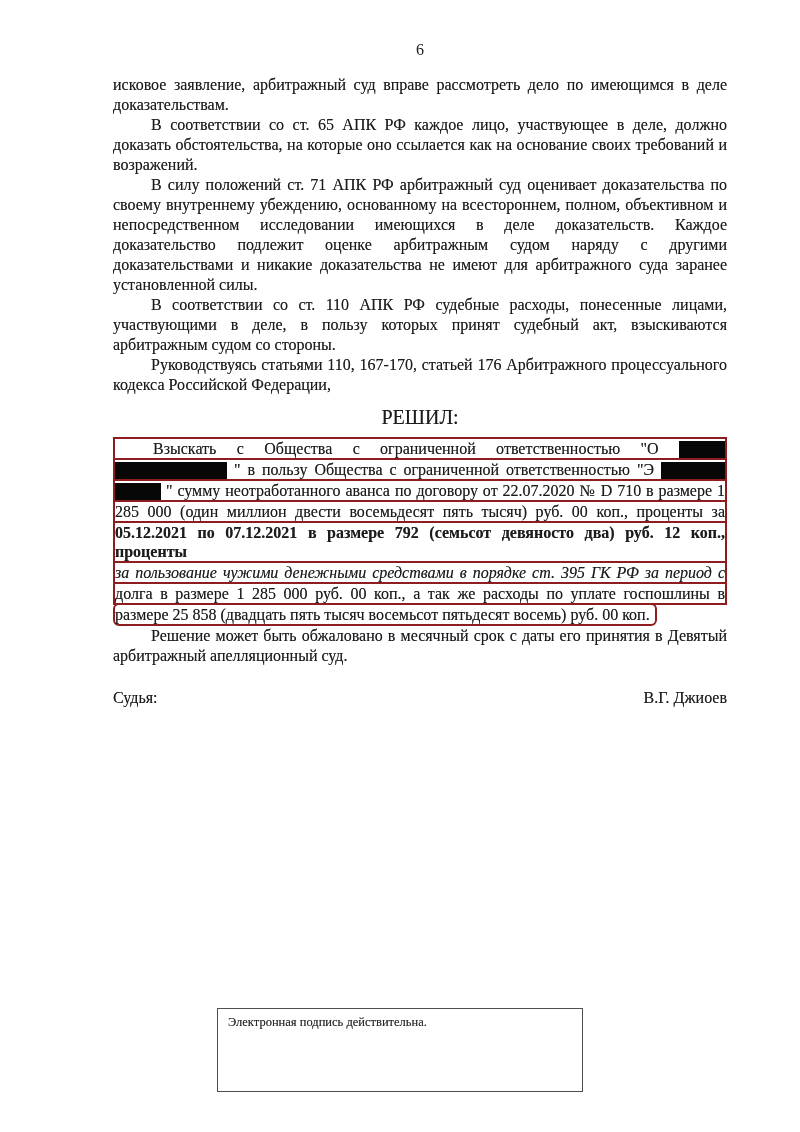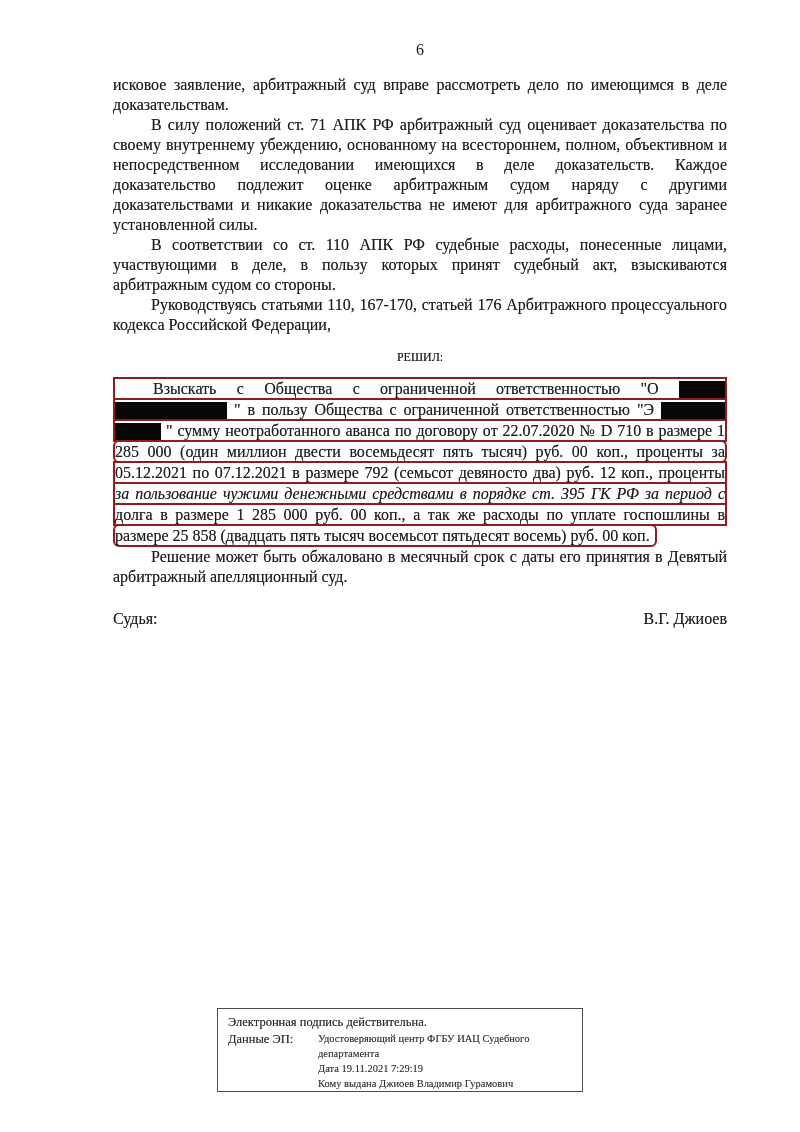--- a/index.html
+++ b/index.html
@@ -7,21 +7,21 @@
     width:800px;height:1132px;background:#ffffff;
     font-family:"Liberation Serif", serif;
     color:#1c1c1c;overflow:hidden;
   }
   .page{position:relative;width:800px;height:1132px;background:#ffffff;}
   .content{position:absolute;left:113px;top:40px;width:614px;}
   .page-number{text-align:center;font-size:16px;line-height:20px;margin-bottom:15px;}
   .para{margin:0;font-size:16px;line-height:20px;text-align:justify;
         text-shadow:0 0 .4px rgba(20,20,20,.55);}
   .para.indent{text-indent:38px;}
-  .heading{text-align:center;font-size:12px;line-height:20px;margin:12px 0 10px;
+  .heading{text-align:center;font-size:20px;line-height:20px;margin:12px 0 10px;
            text-shadow:0 0 .4px rgba(20,20,20,.55);}
   .operative{margin-top:0;}
   .op-line{
     box-sizing:border-box;width:614px;
     border:2px solid #6d28d9;margin-top:-2px;
     font-size:16px;line-height:19px;text-align:justify;
     text-shadow:0 0 .4px rgba(20,20,20,.55);
     white-space:normal;
   }
   .op-line.justify{text-align-last:justify;}
@@ -48,52 +48,45 @@
 </head>
 <body>
 
 <div class="page">
   <div class="content">
 
     <div class="page-number">6</div>
 
     <div id="paragraphs">
         <p class="para">исковое заявление, арбитражный суд вправе рассмотреть дело по имеющимся в деле доказательствам.</p>
+        <p class="para indent">В соответствии со ст. 65 АПК РФ каждое лицо, участвующее в деле, должно доказать обстоятельства, на которые оно ссылается как на основание своих требований и возражений.</p>
         <p class="para indent">В силу положений ст. 71 АПК РФ арбитражный суд оценивает доказательства по своему внутреннему убеждению, основанному на всестороннем, полном, объективном и непосредственном исследовании имеющихся в деле доказательств. Каждое доказательство подлежит оценке арбитражным судом наряду с другими доказательствами и никакие доказательства не имеют для арбитражного суда заранее установленной силы.</p>
         <p class="para indent">В соответствии со ст. 110 АПК РФ судебные расходы, понесенные лицами, участвующими в деле, в пользу которых принят судебный акт, взыскиваются арбитражным судом со стороны.</p>
         <p class="para indent">Руководствуясь статьями 110, 167-170, статьей 176 Арбитражного процессуального кодекса Российской Федерации,</p>
       </div>
 
     <div class="heading">РЕШИЛ:</div>
 
     <div id="operative" class="operative">
         <div class="op-line justify first" style="border-color: rgb(143, 29, 29);"><span class="indent-sp"></span><span>Взыскать с Общества с ограниченной ответственностью "О</span> <span class="redact" style="width: 46px; background: rgb(7, 7, 7);"></span></div>
         <div class="op-line justify" style="border-color: rgb(143, 29, 29);"><span class="redact" style="width: 112px; background: rgb(7, 7, 7);"></span> <span>" в пользу Общества с ограниченной ответственностью "Э</span> <span class="redact" style="width: 64px; background: rgb(7, 7, 7);"></span></div>
         <div class="op-line justify" style="border-color: rgb(143, 29, 29);"><span class="redact" style="width: 46px; background: rgb(7, 7, 7);"></span> <span>" сумму неотработанного аванса по договору от 22.07.2020 № D 710 в размере 1</span></div>
-        <div class="op-line justify" style="border-color: rgb(143, 29, 29); border-radius: 6px;"><span>285 000 (один миллион двести восемьдесят пять тысяч) руб. 00 коп., проценты за</span></div>
-        <div class="op-line justify" style="border-color: rgb(143, 29, 29);"><span>05.12.2021 по 07.12.2021 в размере 792 (семьсот девяносто два) руб. 12 коп., проценты</span></div>
+        <div class="op-line justify" style="border-color: rgb(143, 29, 29);"><span>285 000 (один миллион двести восемьдесят пять тысяч) руб. 00 коп., проценты за</span></div>
+        <div class="op-line justify" style="border-color: rgb(143, 29, 29); font-weight: bold;"><span>05.12.2021 по 07.12.2021 в размере 792 (семьсот девяносто два) руб. 12 коп., проценты</span></div>
         <div class="op-line justify" style="border-color: rgb(143, 29, 29); font-style: italic;"><span>за пользование чужими денежными средствами в порядке ст. 395 ГК РФ за период с</span></div>
         <div class="op-line justify" style="border-color: rgb(143, 29, 29);"><span>долга в размере 1 285 000 руб. 00 коп., а так же расходы по уплате госпошлины в</span></div>
         <div class="op-line fit" style="border-color: rgb(143, 29, 29);"><span>размере 25 858 (двадцать пять тысяч восемьсот пятьдесят восемь) руб. 00 коп.</span></div>
       </div>
 
     <div id="closing" class="closing">
         <p class="para indent">Решение может быть обжаловано в месячный срок с даты его принятия в Девятый арбитражный апелляционный суд.</p>
       </div>
 
     <div class="sig-row">
       <span>Судья:</span>
       <span>В.Г. Джиоев</span>
     </div>
   </div>
 
   <div class="stamp">
     <div class="stamp-valid">Электронная подпись действительна.</div>
-    <div class="stamp-row">
-      <div class="stamp-label">Данные ЭП:</div>
-      <div class="stamp-details" id="stamp-details">
-          <div>Удостоверяющий центр ФГБУ ИАЦ Судебного департамента</div>
-          <div>Дата 19.11.2021 7:29:19</div>
-          <div>Кому выдана Джиоев Владимир Гурамович</div>
-        </div>
-    </div>
   </div>
 </div>
 
 </body></html>

